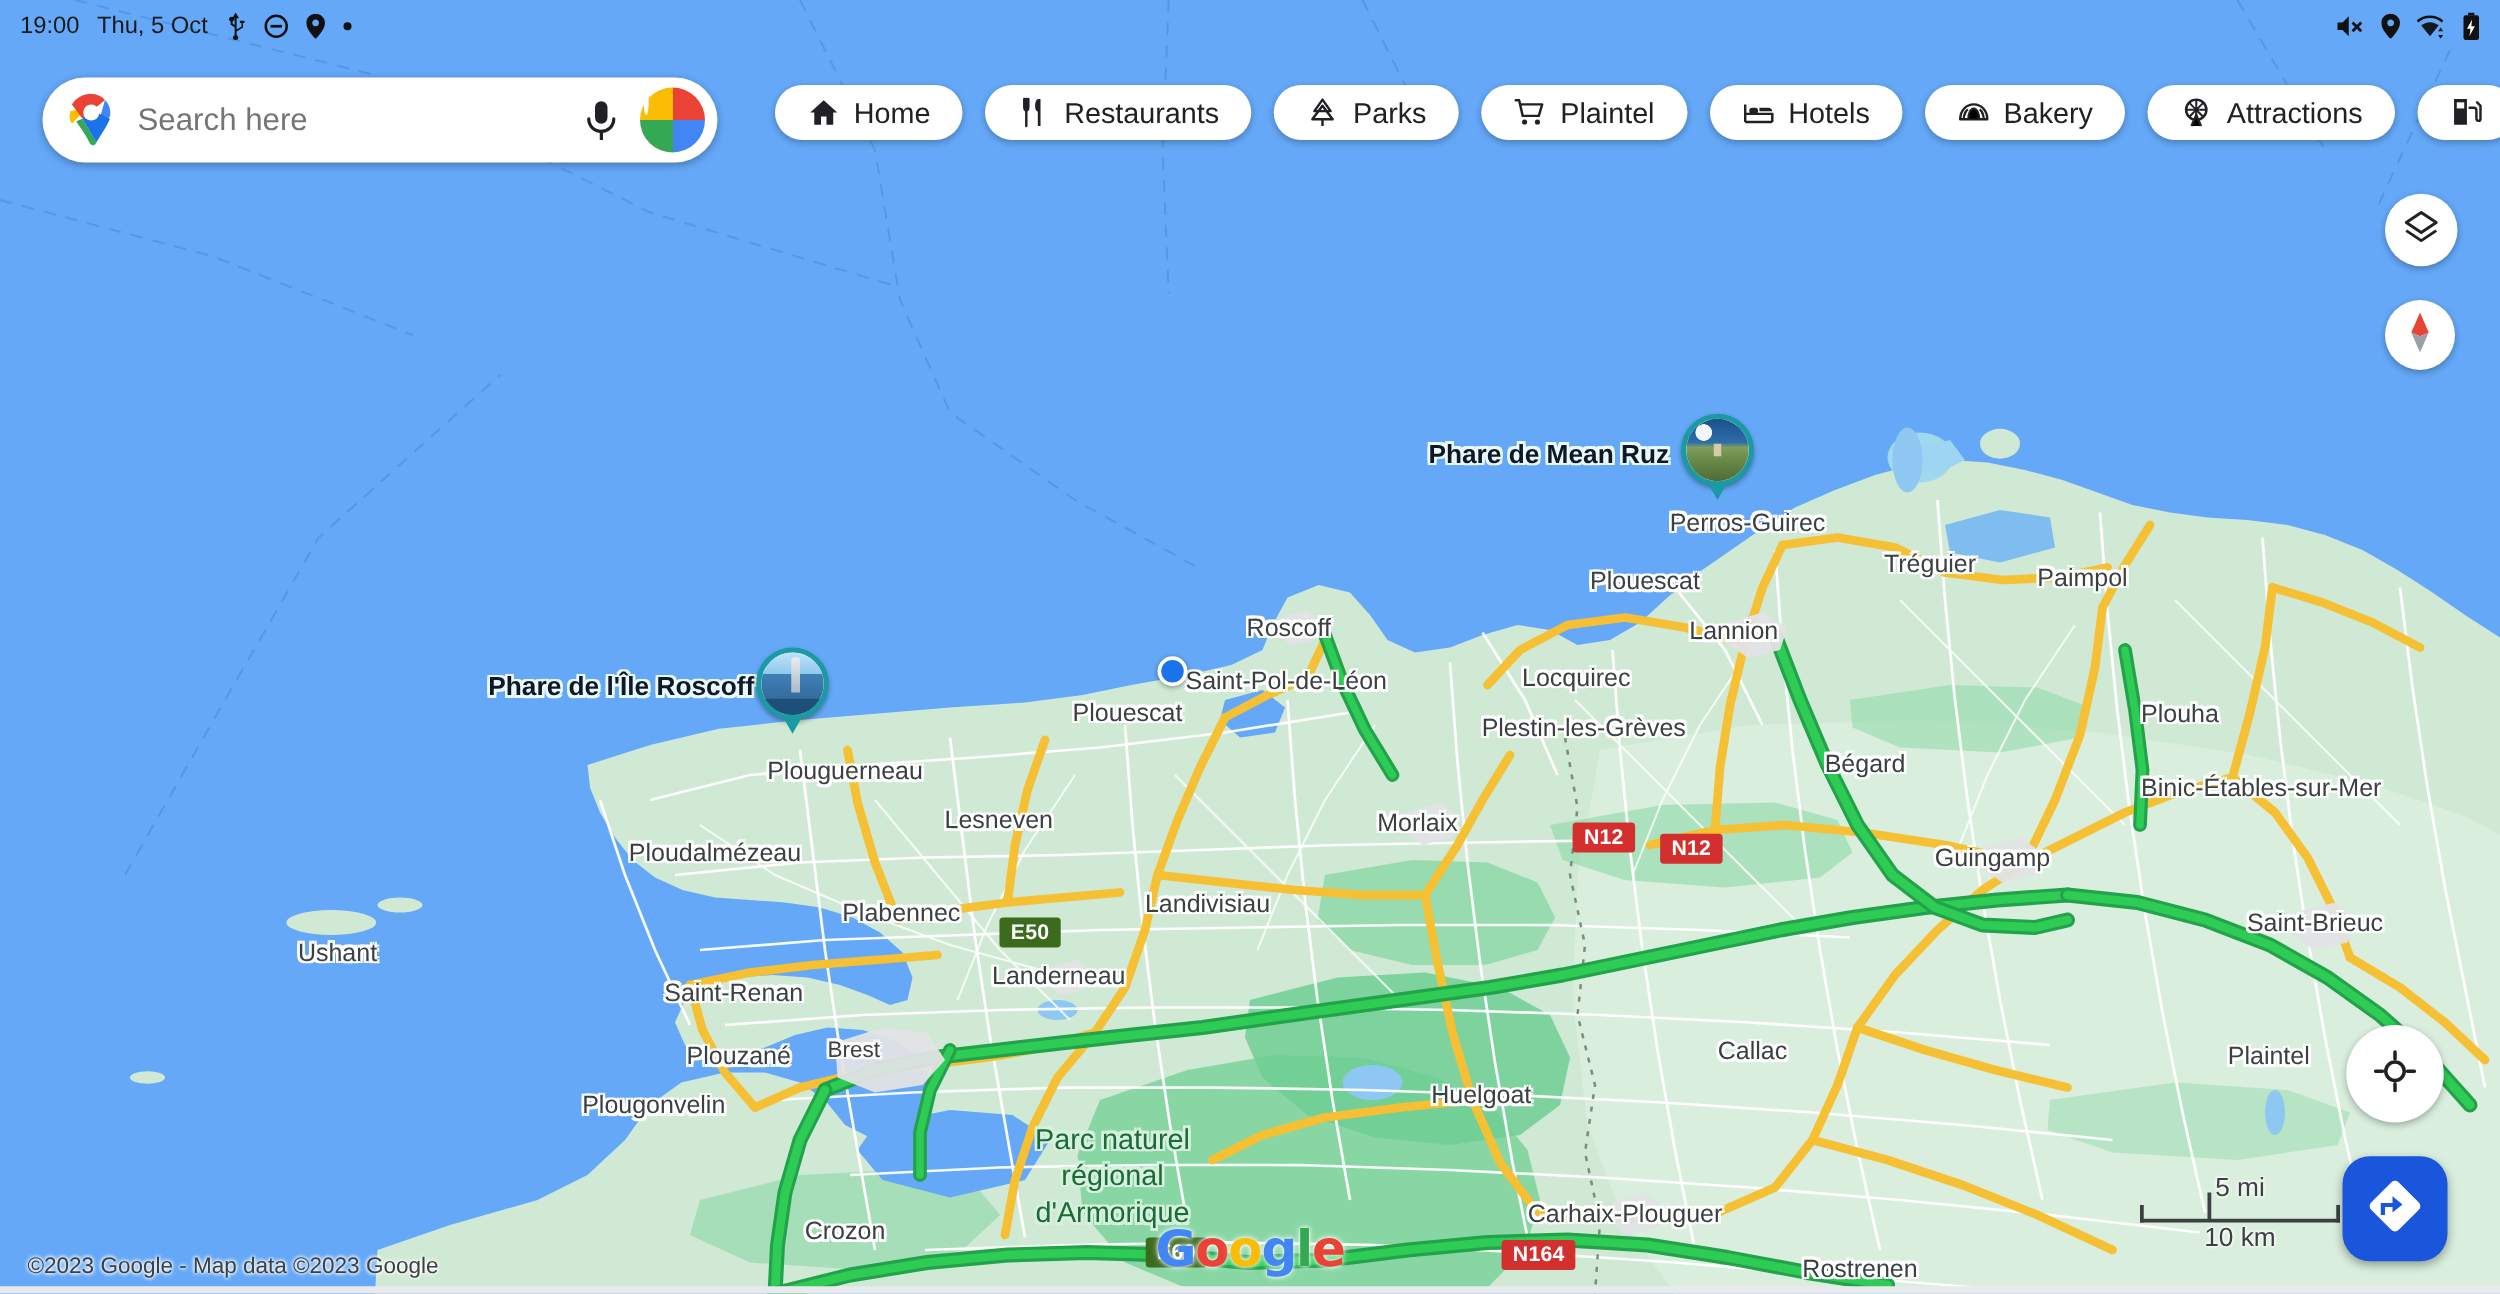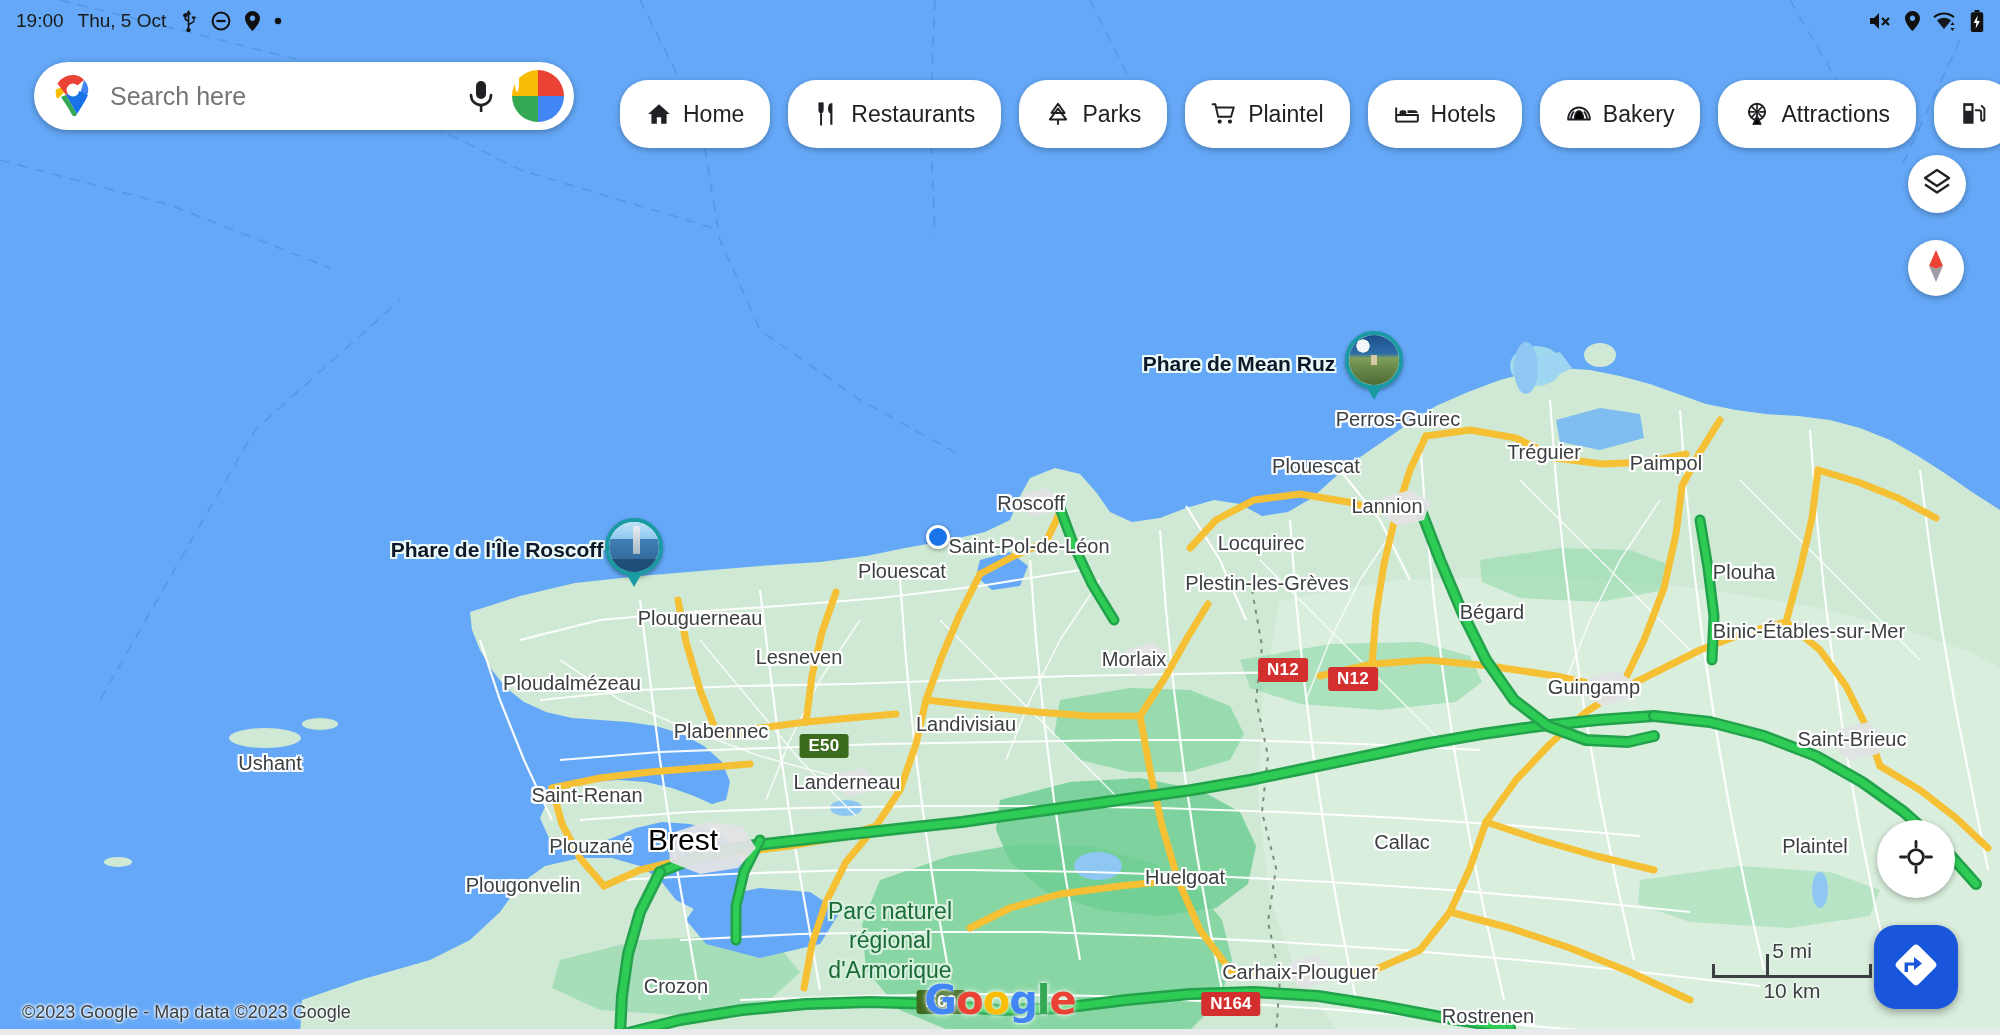--- a/index.html
+++ b/index.html
@@ -21,21 +21,21 @@
     color: #3c4043;
     font-size: 21px;
     font-weight: 400;
     white-space: nowrap;
     text-shadow:
       -2px -2px 0 #fff, 2px -2px 0 #fff, -2px 2px 0 #fff, 2px 2px 0 #fff,
       -2px 0 0 #fff, 2px 0 0 #fff, 0 -2px 0 #fff, 0 2px 0 #fff;
     transform: translate(-50%, -50%);
     pointer-events: none;
   }
-  .lbl.city { font-size: 30px; color: #000000; }
+  .lbl.city { font-size: 18px; color: #404040; }
   .lbl.town { font-size: 20px; color: #3c4043; }
   .lbl.park {
     color: #1a6b38;
     font-size: 23px;
     text-shadow:
       -2px -2px 0 #d7f0dd, 2px -2px 0 #d7f0dd, -2px 2px 0 #d7f0dd, 2px 2px 0 #d7f0dd,
       -2px 0 0 #d7f0dd, 2px 0 0 #d7f0dd, 0 -2px 0 #d7f0dd, 0 2px 0 #d7f0dd;
     text-align: center;
     line-height: 1.28;
     white-space: pre;
@@ -207,29 +207,28 @@
   }
 
   
   #chips {
     position: absolute;
     left: 620px; top: 68px;
     display: flex; align-items: center; gap: 18px;
     z-index: 50;
   }
   .chip {
-    height: 68px;
+    height: 44px;
     background: #fff;
     border-radius: 28px;
     display: flex; align-items: center; gap: 11px;
     padding: 0 26px;
     box-shadow: 0 2px 6px rgba(0,0,0,.28);
     cursor: pointer;
     white-space: nowrap;
-    margin-top: 12px;
   }
   .chip .ic { width: 26px; height: 26px; flex: 0 0 auto; display: block; }
   .chip .lab { font-size: 23px; color: #202124; }
 
   
   .mapbtn {
     position: absolute;
     background: #fff;
     border-radius: 50%;
     box-shadow: 0 2px 6px rgba(0,0,0,.3);
@@ -498,21 +497,21 @@
           <path d="M1126,650 L1152,642 L1168,654 L1162,670 L1138,676 L1122,664 Z"></path>
           <path d="M1290,962 L1316,954 L1332,966 L1326,982 L1302,988 L1286,976 Z"></path>
           <path d="M1024,494 L1046,488 L1058,498 L1052,512 L1032,516 L1020,506 Z"></path>
           <path d="M840,774 L862,768 L874,778 L868,792 L848,796 L836,786 Z"></path>
         </g>
       </g>
     </svg>
 
     <div id="places">
         <div class="lbl town" style="left: 270px; top: 763px;">Ushant</div>
-        <div class="lbl town" style="left: 676px; top: 618px; margin-left: 24px;">Plouguerneau</div>
+        <div class="lbl town" style="left: 676px; top: 618px;">Plouguerneau</div>
         <div class="lbl town" style="left: 572px; top: 683px;">Ploudalmézeau</div>
         <div class="lbl town" style="left: 799px; top: 657px;">Lesneven</div>
         <div class="lbl town" style="left: 700px; top: 731px; padding-left: 42px;">Plabennec</div>
         <div class="lbl town" style="left: 587px; top: 795px;">Saint-Renan</div>
         <div class="lbl town" style="left: 591px; top: 846px;">Plouzané</div>
         <div class="lbl city" style="left: 683px; top: 840px;">Brest</div>
         <div class="lbl town" style="left: 523px; top: 885px;">Plougonvelin</div>
         <div class="lbl town" style="left: 676px; top: 986px;">Crozon</div>
         <div class="lbl town" style="left: 847px; top: 782px;">Landerneau</div>
         <div class="lbl town" style="left: 966px; top: 724px;">Landivisiau</div>

